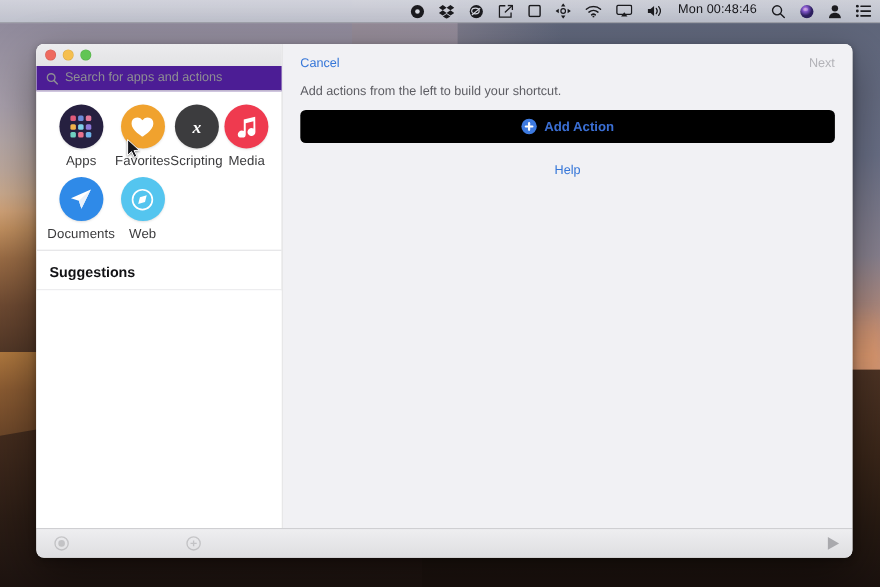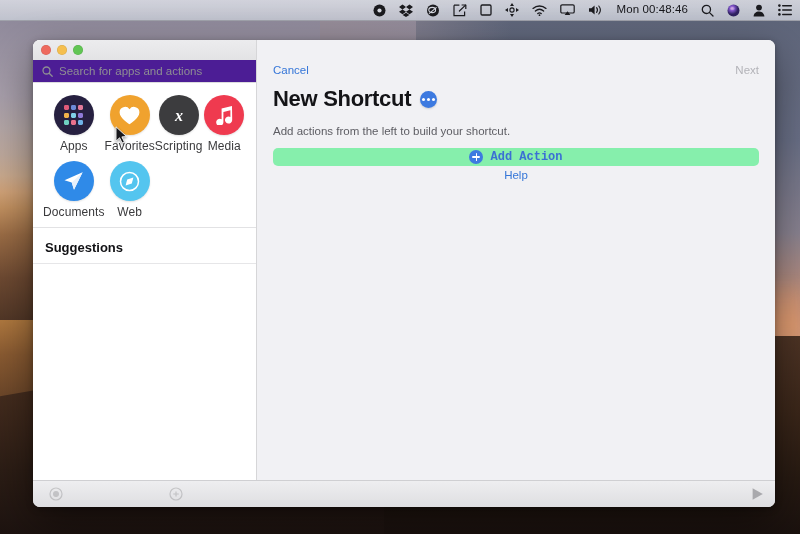--- a/index.html
+++ b/index.html
@@ -129,52 +129,52 @@
 
   .sb-sugg {
     padding:12px 12px 8px 12px;
     font-size:13px; font-weight:bold; color:#111114;
     border-bottom:1px solid #e6e6e8;
   }
   .sb-fill { flex:1; background:#fff; }
 
   
   #detail { flex:1; background:#f1f1f4; display:flex; flex-direction:column; min-width:0; }
-  .dt-top { display:flex; align-items:center; justify-content:space-between; padding:24px 16px 0 16px; }
+  .dt-top { display:flex; align-items:center; justify-content:space-between; padding:12px 16px 0 16px; }
   .lnk-cancel { font-size:11.5px; color:#3576d8; cursor:default; }
   .lnk-next   { font-size:11.5px; color:#b3b3b8; cursor:default; }
 
   .dt-title-row { display:flex; align-items:center; gap:9px; padding:10px 16px 0 16px; }
   .dt-title { font-size:22px; font-weight:bold; color:#141417; letter-spacing:-.3px; }
   .dots-btn {
     width:17px; height:17px; border-radius:50%; background:#3d7ae0;
     display:flex; align-items:center; justify-content:center; gap:2px;
     box-shadow:0 1px 2px rgba(0,0,0,.15);
   }
   .dots-btn i { width:3px; height:3px; border-radius:50%; background:#fff; display:block; }
 
   .dt-sub { padding:13px 16px 0 16px; font-size:11.5px; color:#5d5d63; }
 
   .add-action-bar {
-    margin:11px 16px 0 16px; height:18px; border-radius:5px;
-    background:#86efac;
-    display:flex; align-items:center; justify-content:center; gap:7px;font-family:Liberation Mono, monospace;
+    margin:11px 16px 0 16px; height:30px; border-radius:5px;
+    background:#000000;
+    display:flex; align-items:center; justify-content:center; gap:7px;
   }
   .add-action-bar .lbl { font-size:12px; font-weight:bold; color:#3b6fd4; }
   .plus-circle {
     width:14px; height:14px; border-radius:50%; background:#3d7ae0;
     display:flex; align-items:center; justify-content:center; position:relative;
   }
   .plus-circle::before, .plus-circle::after {
     content:""; position:absolute; background:#fff; border-radius:1px;
   }
   .plus-circle::before { width:8px; height:1.8px; }
   .plus-circle::after  { width:1.8px; height:8px; }
 
-  .help-link { text-align:center; padding-top:3px; font-size:11.5px; color:#3576d8; }
+  .help-link { text-align:center; padding-top:19px; font-size:11.5px; color:#3576d8; }
   .dt-fill { flex:1; }
 
   
   #bottombar {
     height:27px; background:linear-gradient(180deg,#eeeef0,#dedee1);
     border-top:1px solid #cfcfd2;
     display:flex; align-items:center; padding:0 10px;
   }
   #bottombar .left-tools { display:flex; align-items:center; gap:106px; margin-left:6px; }
   #bottombar .spacer { flex:1; }
@@ -401,28 +401,20 @@
       <div class="sb-fill"></div>
     </div>
 
     <div id="detail">
 
       <div class="dt-top">
         <span class="lnk-cancel">Cancel</span>
         <span class="lnk-next">Next</span>
       </div>
 
-      <div class="dt-title-row">
-        <span class="dt-title">New Shortcut</span>
-        <span class="dots-btn">
-          <i></i>
-            <i></i>
-            <i></i>
-        </span>
-      </div>
 
       <div class="dt-sub">Add actions from the left to build your shortcut.</div>
 
       <div class="add-action-bar">
         <span class="plus-circle"></span>
         <span class="lbl">Add Action</span>
       </div>
 
       <div class="help-link">Help</div>
 

